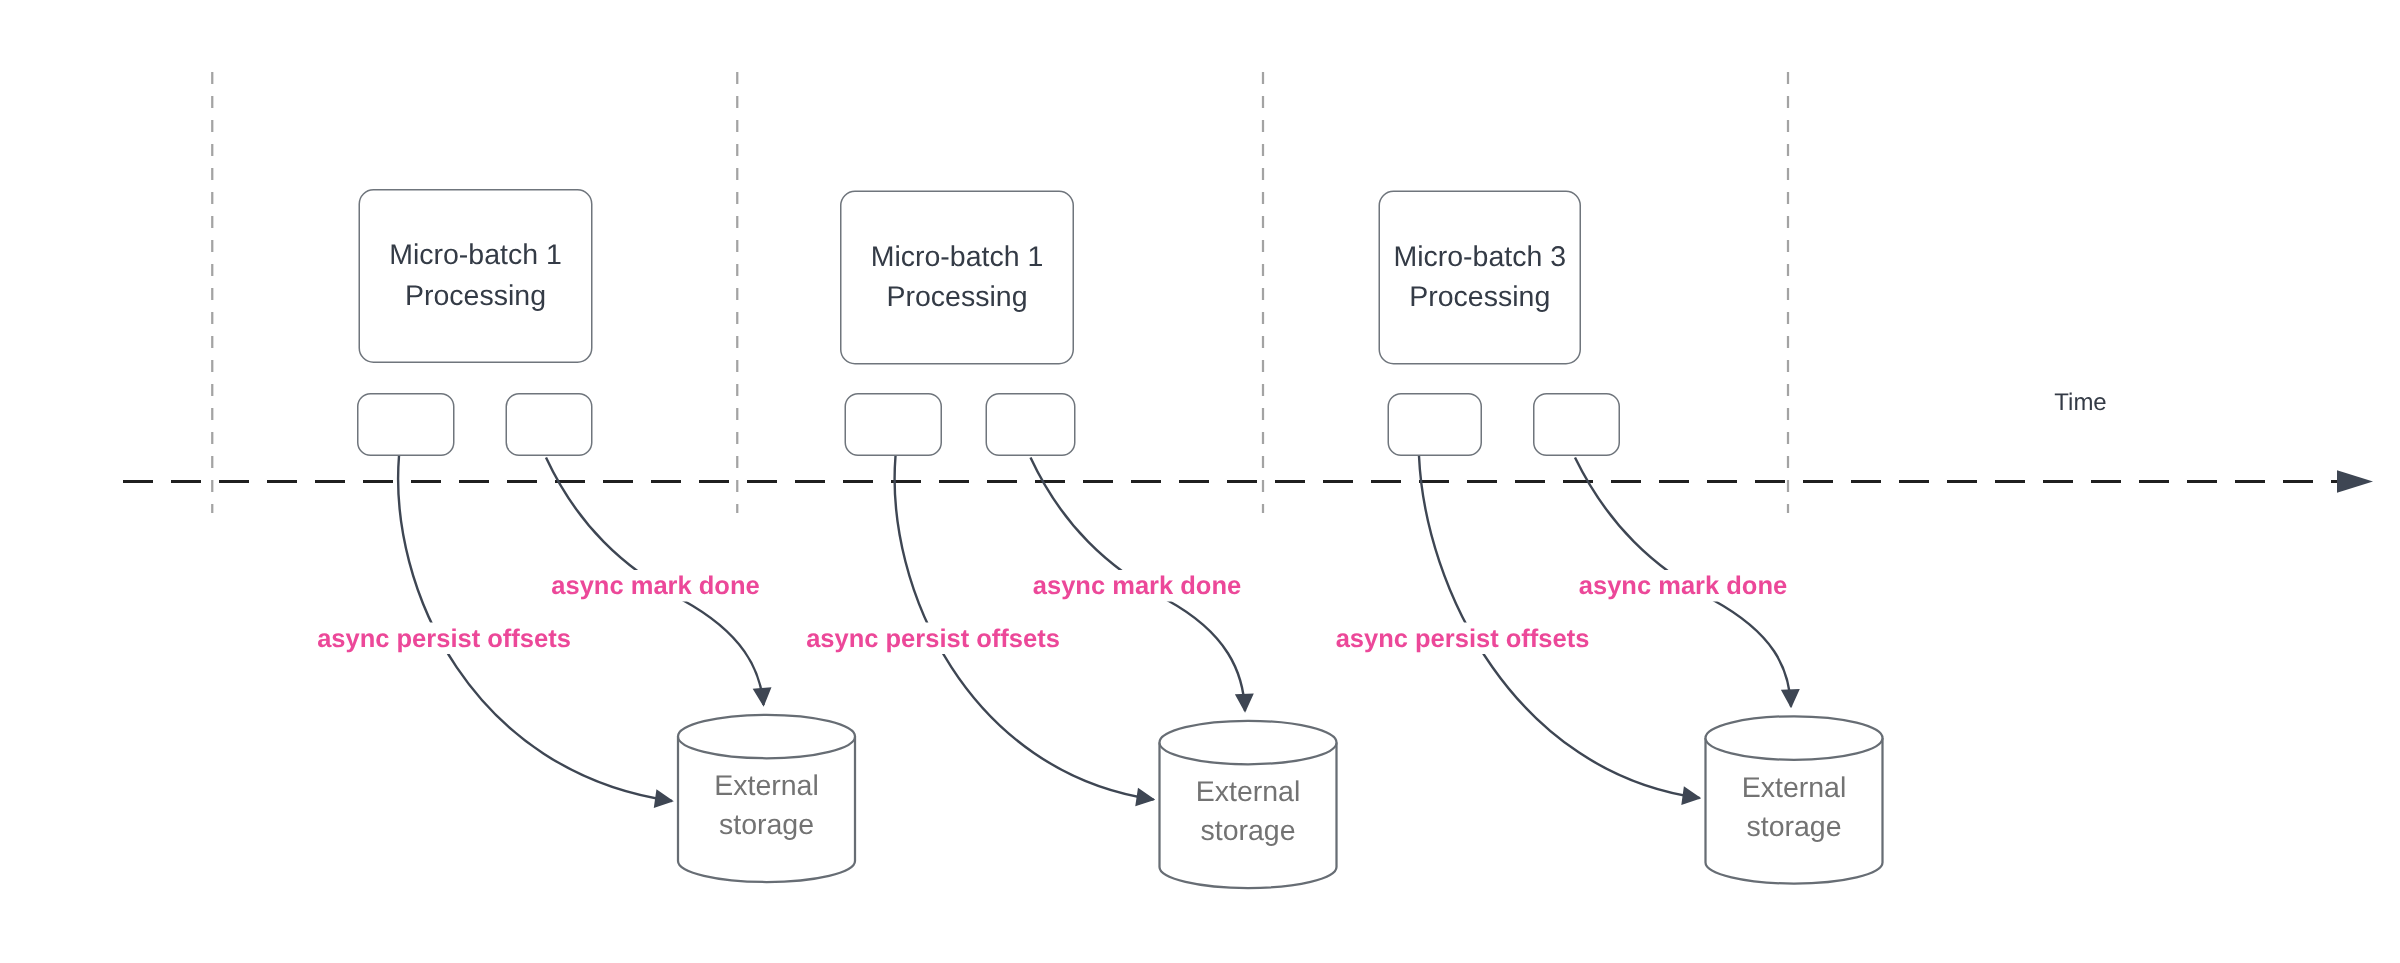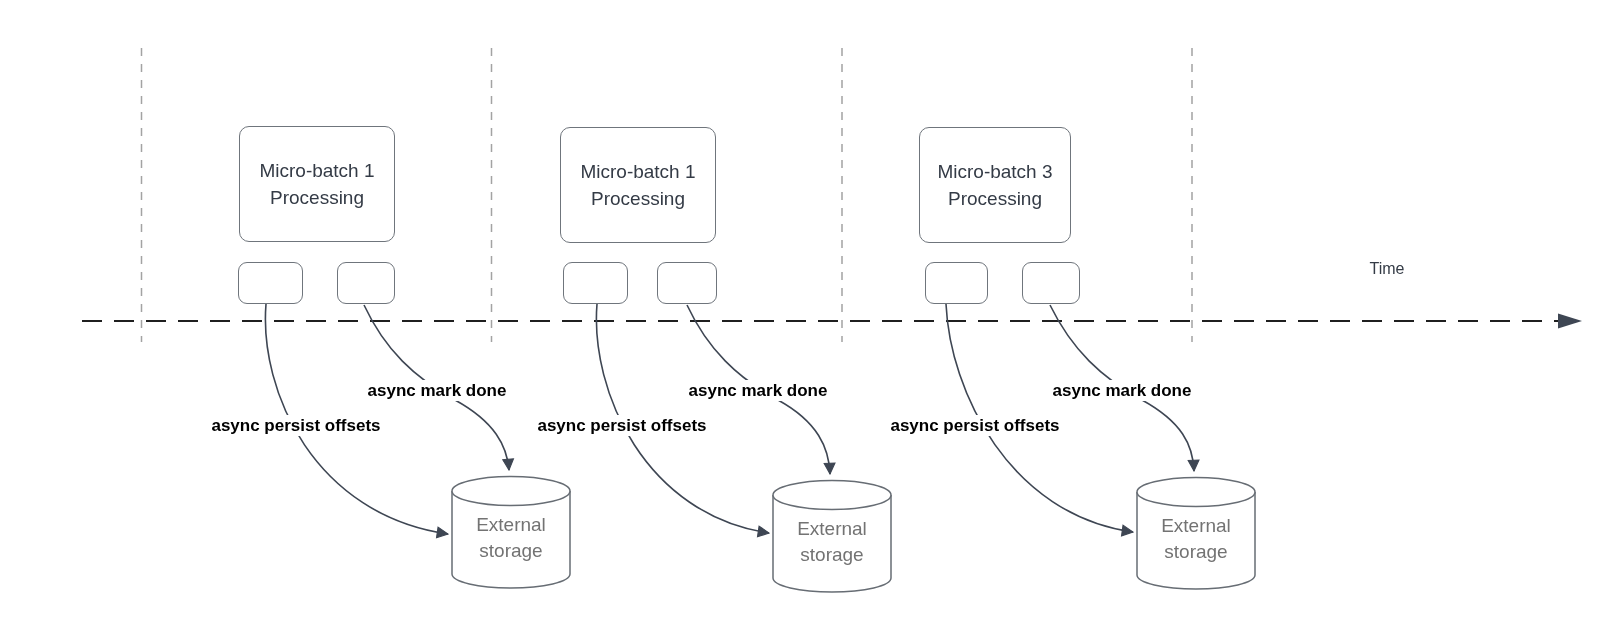--- a/index.html
+++ b/index.html
@@ -44,21 +44,21 @@
     font-size: 19px;
     line-height: 26px;
     color: #737373;
   }
   .async-label {
     position: absolute;
     text-align: center;
     font-size: 17px;
     font-weight: bold;
     line-height: 21px;
-    color: #000000;
+    color: #ec4899;
     background: #ffffff;
   }
   .time-label {
     position: absolute;
     left: 1352px;
     top: 260px;
     width: 70px;
     text-align: center;
     font-size: 16px;
     color: #343b46;
@@ -120,21 +120,21 @@
   <div class="async-label" style="left:362px; top:380px; width:150px;">async mark done</div>
   <div class="storage-label" style="left:461px; top:512px;">External storage</div>
 
   <div class="proc-box" style="left:560px; top:127px;">Micro-batch 1 Processing</div>
   <div class="mini-box" style="left:563px; top:262px; width:65px;"></div>
   <div class="mini-box" style="left:657px; top:262px; width:60px;"></div>
   <div class="async-label" style="left:530px; top:415px; width:184px;">async persist offsets</div>
   <div class="async-label" style="left:683px; top:380px; width:150px;">async mark done</div>
   <div class="storage-label" style="left:782px; top:516px;">External storage</div>
 
-  <div class="proc-box" style="left:919px; top:127px; width:152px;">Micro-batch 3 Processing</div>
+  <div class="proc-box" style="left:919px; top:127px; width:135px;">Micro-batch 3 Processing</div>
   <div class="mini-box" style="left:925px; top:262px; width:63px;"></div>
   <div class="mini-box" style="left:1022px; top:262px; width:58px;"></div>
   <div class="async-label" style="left:883px; top:415px; width:184px;">async persist offsets</div>
   <div class="async-label" style="left:1047px; top:380px; width:150px;">async mark done</div>
   <div class="storage-label" style="left:1146px; top:513px;">External storage</div>
 
   <div class="time-label">Time</div>
 
 </div>
 

